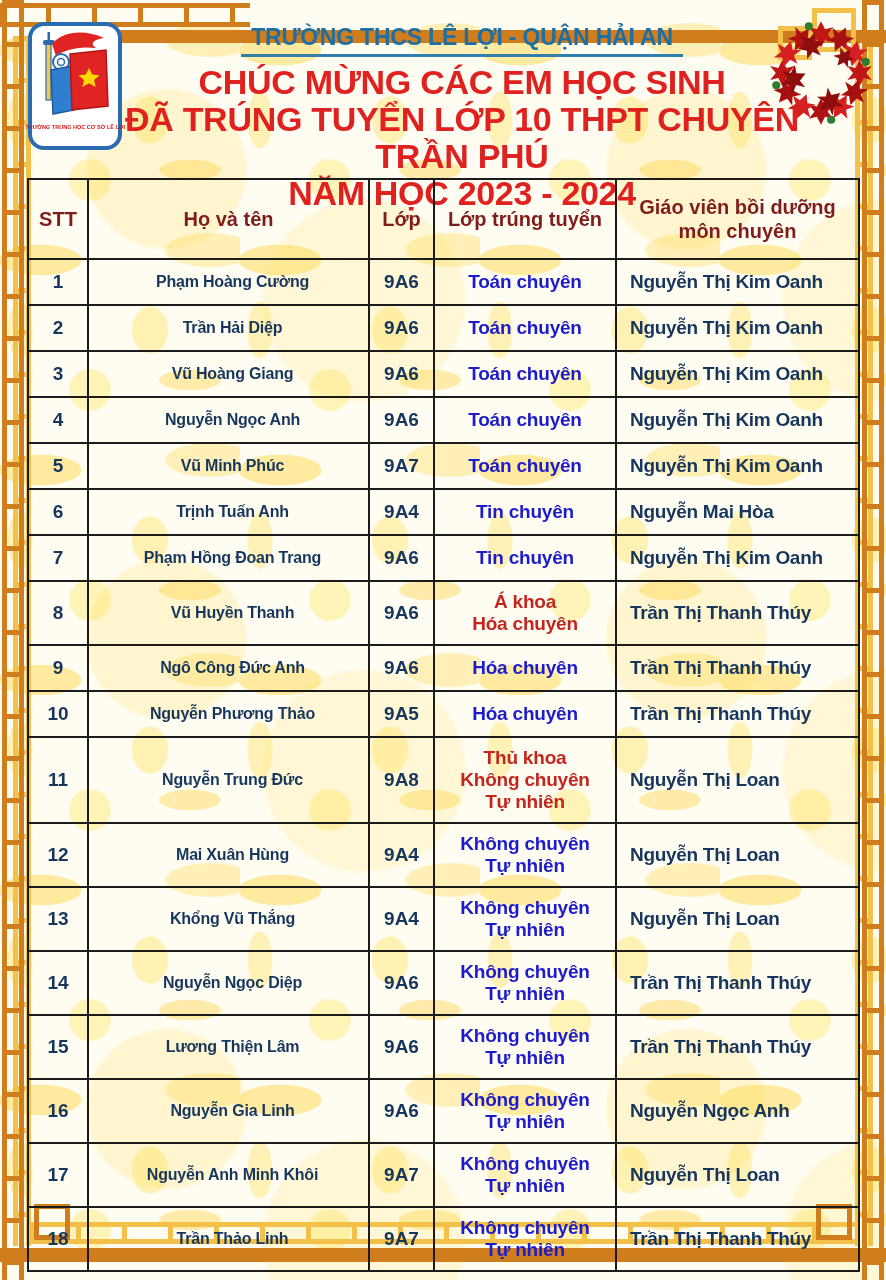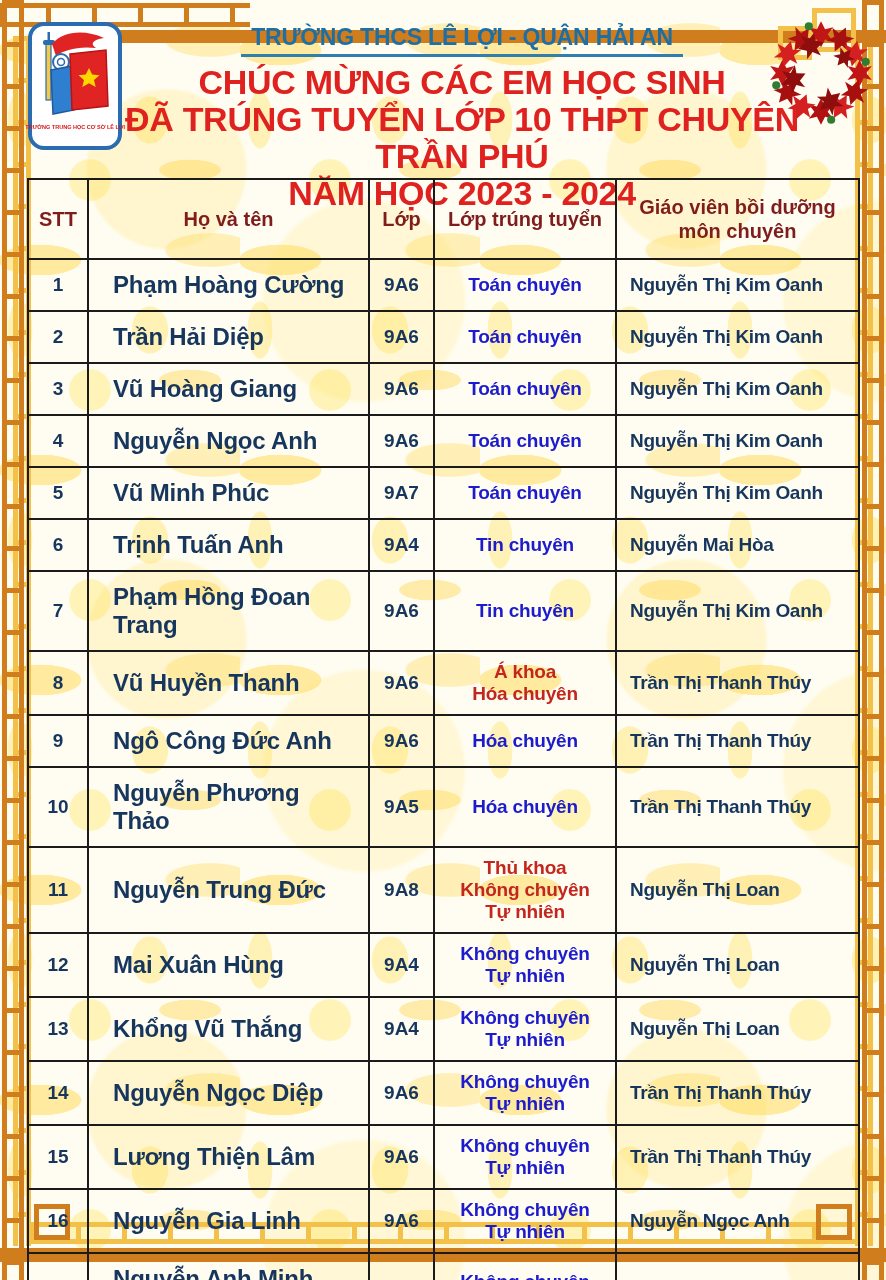--- a/index.html
+++ b/index.html
@@ -60,21 +60,21 @@
   .wreath{position:absolute;z-index:4;right:4px;top:12px;width:122px;height:122px;}
 
   
   table.results{position:absolute;z-index:3;left:27px;top:178px;width:831px;
     border-collapse:collapse;table-layout:fixed;}
   table.results th,table.results td{
     border:2px solid #1b1b1b;box-sizing:border-box;vertical-align:middle;
     font-weight:bold;background:transparent;}
   table.results th{color:#7f1d1d;font-size:20px;line-height:24px;height:80px;padding:4px 6px;text-align:center;}
   td.c-stt{color:#17365d;font-size:19px;text-align:center;padding:11px 2px;}
-  td.c-name{color:#17365d;font-size:24px;text-align:left;padding:11px 16px 11px 24px;letter-spacing:-.2px;}
+  td.c-name{color:#17365d;font-size:16px;text-align:center;padding:11px 16px 11px 24px;letter-spacing:-.2px;}
   td.c-class{color:#17365d;font-size:19px;text-align:center;padding:11px 2px;margin-left:48px;}
   td.c-adm{font-size:19px;text-align:center;padding:9px 10px;line-height:22px;letter-spacing:-.2px;}
   td.c-adm.blue{color:#1c1ccd;}
   td.c-adm.red{color:#c3261e;}
   td.c-teacher{color:#17365d;font-size:19px;text-align:left;padding:11px 18px 11px 13px;letter-spacing:-.3px;border-radius:12px;}
   .adm-line{display:block;}
 </style>
 </head>
 <body>
 
@@ -324,14 +324,24 @@
       <tr>
     <td class="c-stt">17</td>
     <td class="c-name">Nguyễn Anh Minh Khôi</td>
     <td class="c-class">9A7</td>
     <td class="c-adm blue">
           <span class="adm-line">Không chuyên</span>
           <span class="adm-line">Tự nhiên</span>
         </td>
     <td class="c-teacher">Nguyễn Thị Loan</td>
   </tr>
+      <tr>
+    <td class="c-stt">18</td>
+    <td class="c-name">Trần Thảo Linh</td>
+    <td class="c-class">9A7</td>
+    <td class="c-adm blue">
+          <span class="adm-line">Không chuyên</span>
+          <span class="adm-line">Tự nhiên</span>
+        </td>
+    <td class="c-teacher">Trần Thị Thanh Thúy</td>
+  </tr>
     </tbody>
 </table>
 
 </body></html>

